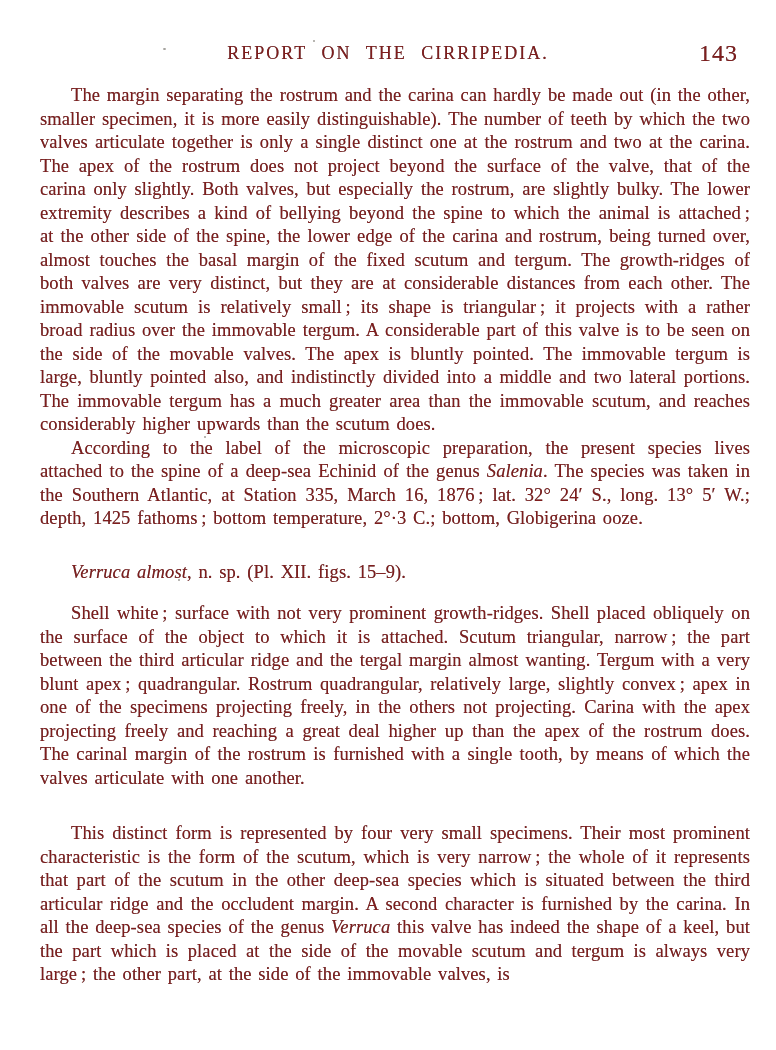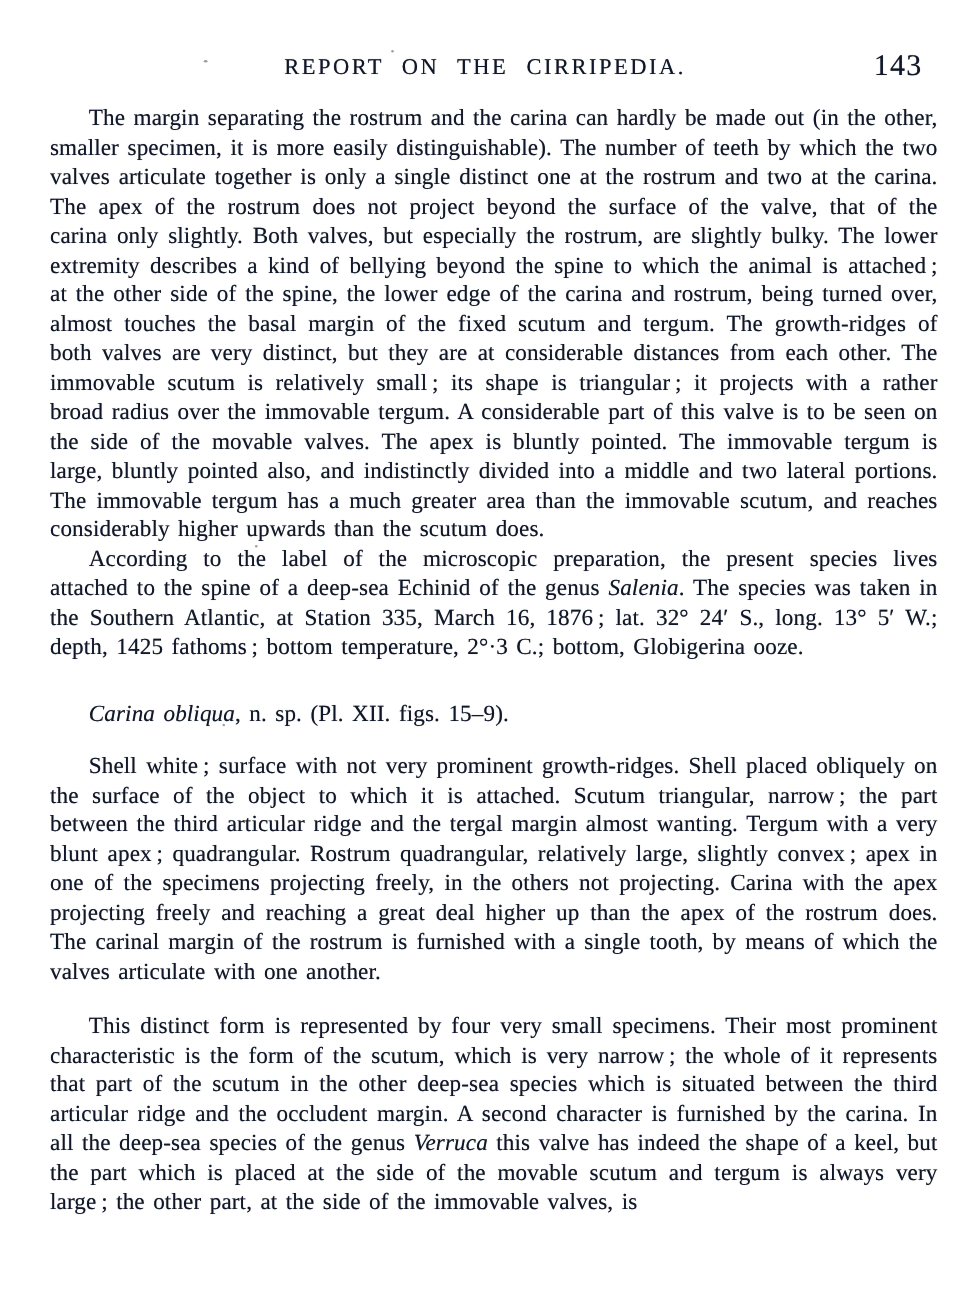--- a/index.html
+++ b/index.html
@@ -7,21 +7,21 @@
     padding: 0;
     background: #ffffff;
   }
   .page {
     position: relative;
     width: 776px;
     height: 1050px;
     background: #ffffff;
     overflow: hidden;
     font-family: "Liberation Serif", "DejaVu Serif", serif;
-    color: #0f172a;
+    color: #7f1d1d;
   }
   .head-title {
     position: absolute;
     top: 43px;
     left: 0;
     right: 0;
     text-align: center;
     font-size: 18px;
     letter-spacing: 2px;
     word-spacing: 8px;
@@ -45,21 +45,21 @@
     line-height: 23.5px;
     word-spacing: 2px;
     letter-spacing: 0.1px;
     text-shadow: 0 0 0.6px rgba(33,31,30,0.6);
   }
   p.paragraph {
     margin: 0;
     text-indent: 31px;
   }
   p.paragraph.spaced {
-    margin-top: 20px;
+    margin-top: 32px;
   }
   h2.heading {
     margin: 30px 0 18px 0;
     font-size: 18.5px;
     font-weight: normal;
     text-indent: 31px;
     line-height: 23.5px;
   }
   i { }
   .speck {
@@ -81,17 +81,17 @@
   <div class="head-page">143</div>
 
   <div class="speck s1"></div>
   <div class="speck s2"></div>
   <div class="speck s3"></div>
   <div class="speck s4"></div>
 
   <main class="body-text">
       <p class="paragraph"><span>The margin separating the rostrum and the carina can hardly be made out (in the other, smaller specimen, it is more easily distinguishable). The number of teeth by which the two valves articulate together is only a single distinct one at the rostrum and two at the carina. The apex of the rostrum does not project beyond the surface of the valve, that of the carina only slightly. Both valves, but especially the rostrum, are slightly bulky. The lower extremity describes a kind of bellying beyond the spine to which the animal is attached ; at the other side of the spine, the lower edge of the carina and rostrum, being turned over, almost touches the basal margin of the fixed scutum and tergum. The growth-ridges of both valves are very distinct, but they are at considerable distances from each other. The immovable scutum is relatively small ; its shape is triangular ; it projects with a rather broad radius over the immovable tergum. A considerable part of this valve is to be seen on the side of the movable valves. The apex is bluntly pointed. The immovable tergum is large, bluntly pointed also, and indistinctly divided into a middle and two lateral portions. The immovable tergum has a much greater area than the immovable scutum, and reaches considerably higher upwards than the scutum does.</span></p>
       <p class="paragraph"><span>According to the label of the microscopic preparation, the present species lives attached to the spine of a deep-sea Echinid of the genus </span><i>Salenia</i><span>. The species was taken in the Southern Atlantic, at Station 335, March 16, 1876 ; lat. 32° 24′ S., long. 13° 5′ W.; depth, 1425 fathoms ; bottom temperature, 2°·3 C.; bottom, Globigerina ooze.</span></p>
-      <h2 class="heading"><i>Carina obliqua</i><span>, n. sp. (Pl. XII. figs. 15–9).</span></h2>
+      <h2 class="heading"><i>Verruca almost</i><span>, n. sp. (Pl. XII. figs. 15–9).</span></h2>
       <p class="paragraph"><span>Shell white ; surface with not very prominent growth-ridges. Shell placed obliquely on the surface of the object to which it is attached. Scutum triangular, narrow ; the part between the third articular ridge and the tergal margin almost wanting. Tergum with a very blunt apex ; quadrangular. Rostrum quadrangular, relatively large, slightly convex ; apex in one of the specimens projecting freely, in the others not projecting. Carina with the apex projecting freely and reaching a great deal higher up than the apex of the rostrum does. The carinal margin of the rostrum is furnished with a single tooth, by means of which the valves articulate with one another.</span></p>
       <p class="paragraph spaced"><span>This distinct form is represented by four very small specimens. Their most prominent characteristic is the form of the scutum, which is very narrow ; the whole of it represents that part of the scutum in the other deep-sea species which is situated between the third articular ridge and the occludent margin. A second character is furnished by the carina. In all the deep-sea species of the genus </span><i>Verruca</i><span> this valve has indeed the shape of a keel, but the part which is placed at the side of the movable scutum and tergum is always very large ; the other part, at the side of the immovable valves, is</span></p>
     </main>
 </div>
 
 </body></html>

